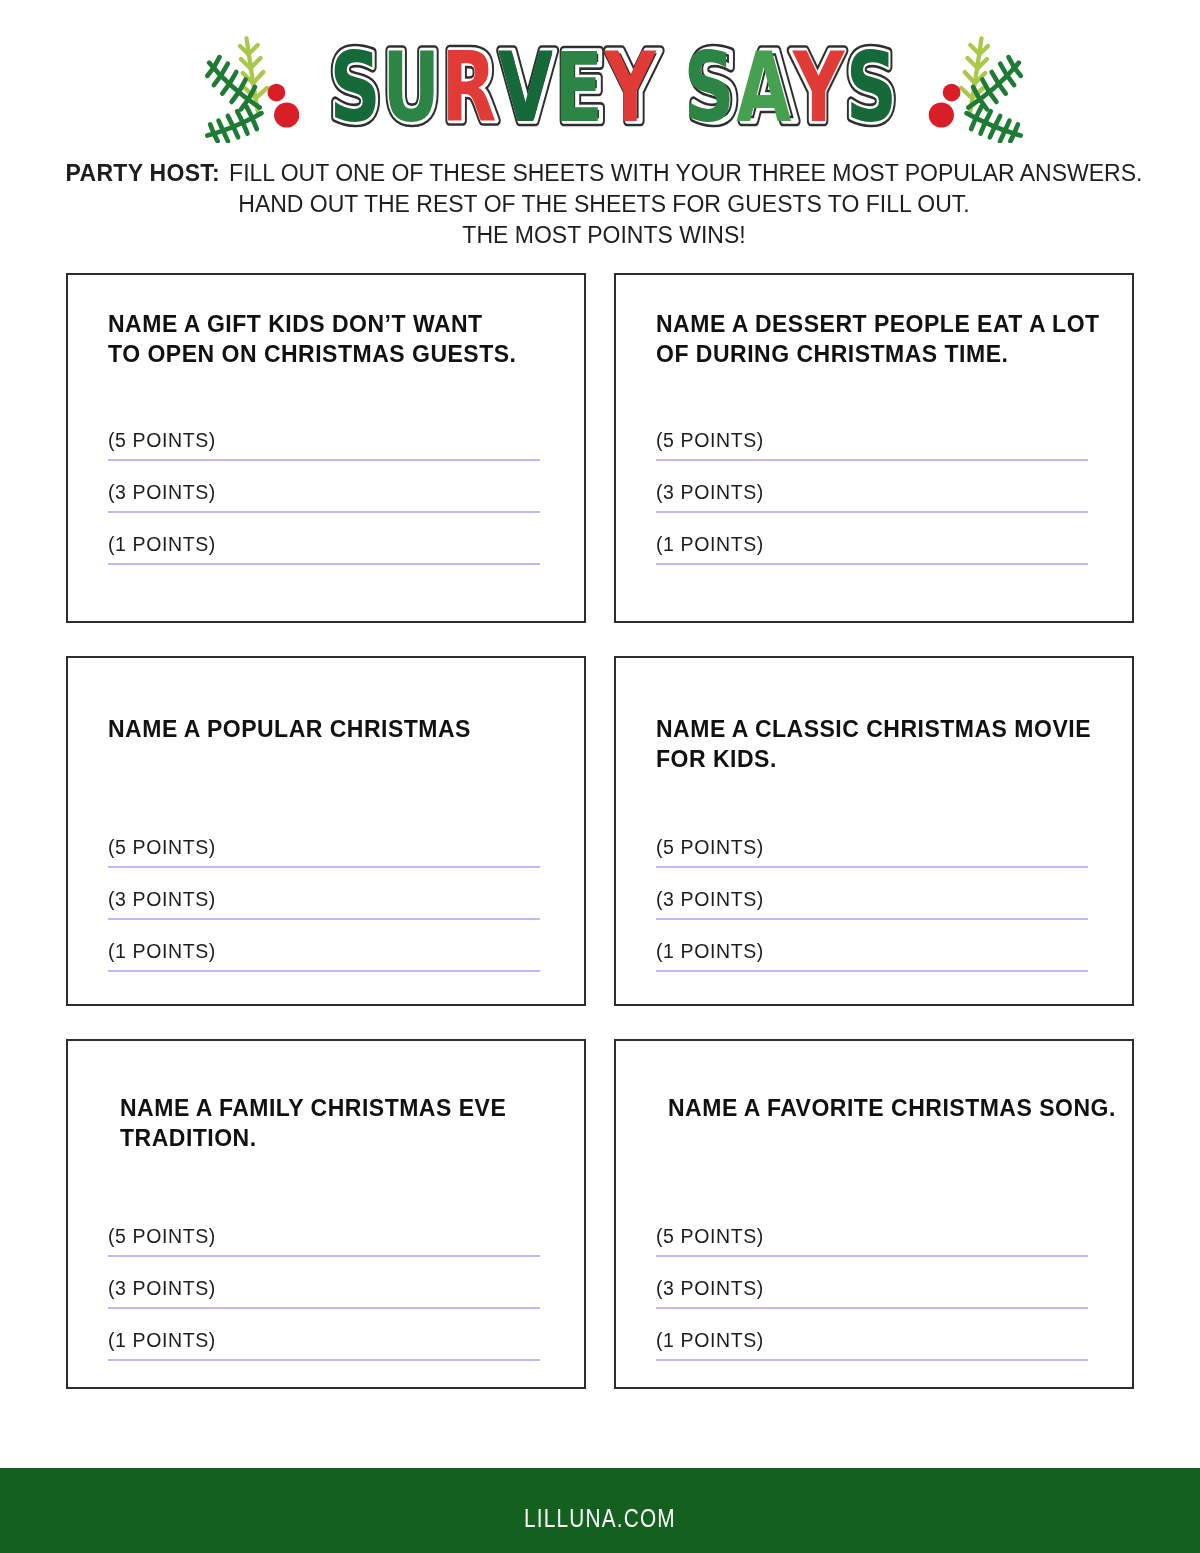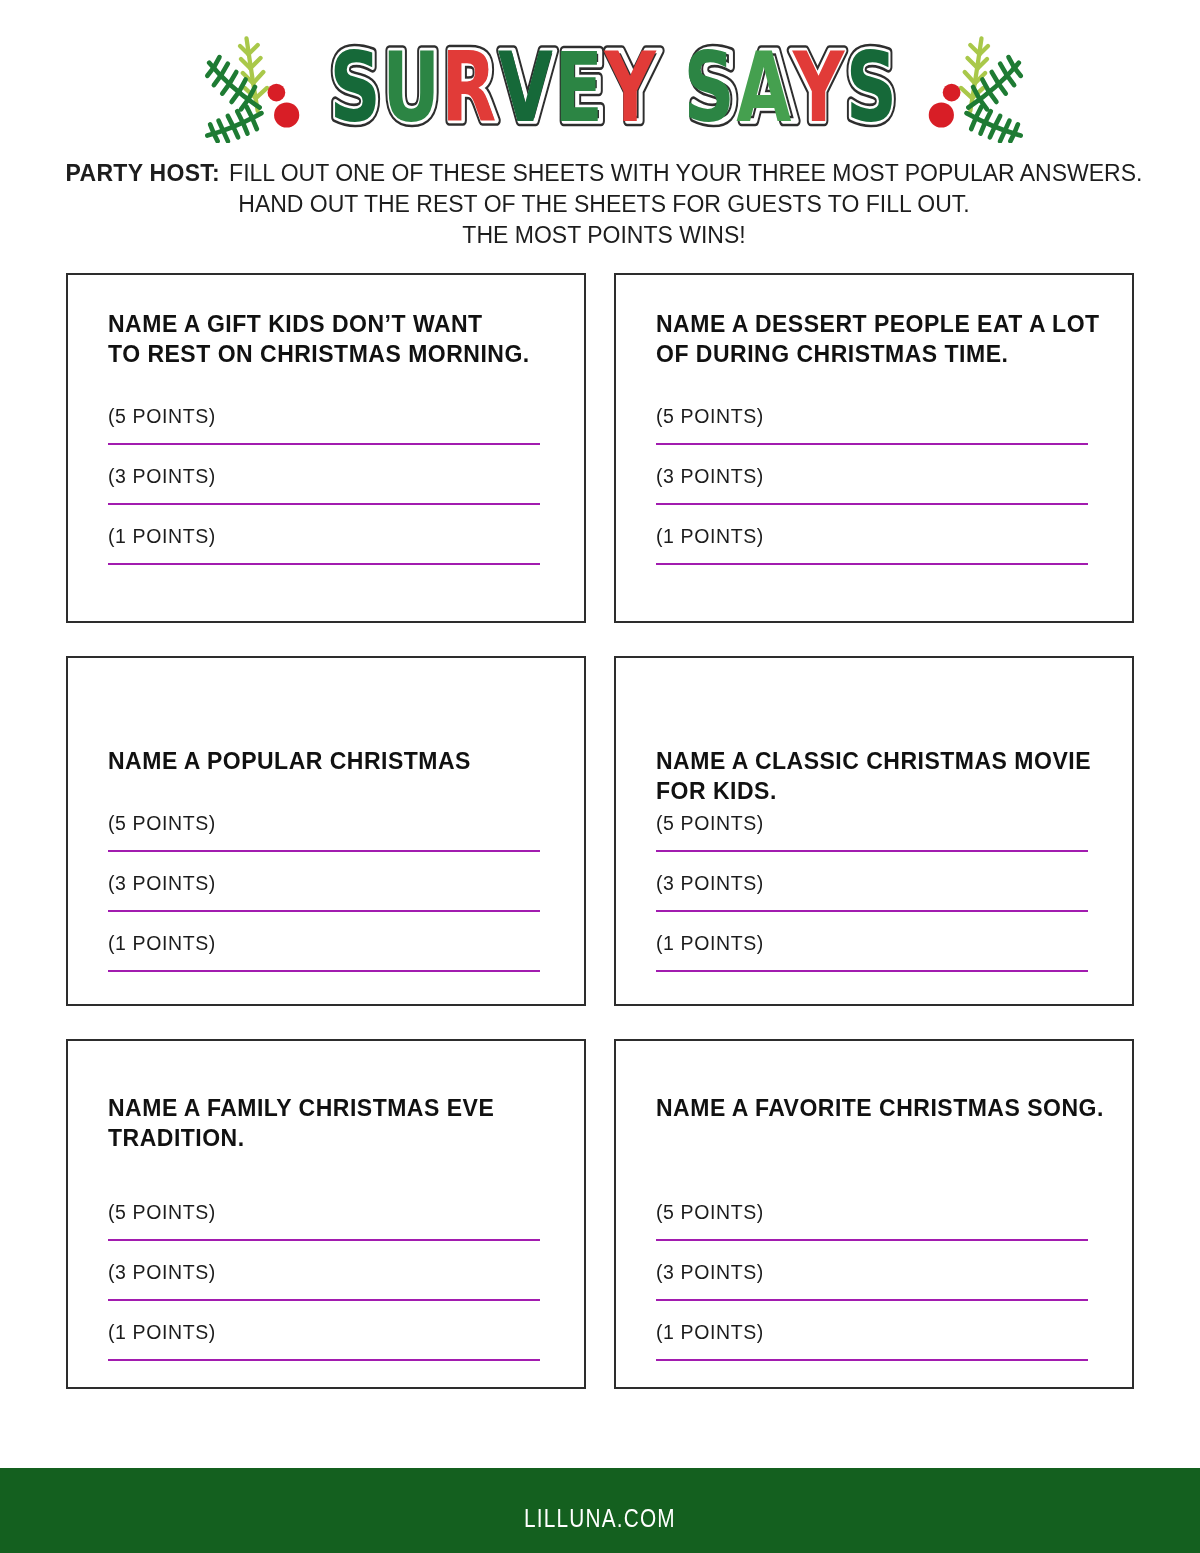--- a/index.html
+++ b/index.html
@@ -67,30 +67,30 @@
   .question {
     font-weight: bold;
     font-size: 23px;
     letter-spacing: 0.5px;
     line-height: 30px;
     color: #111111;
   }
   .qline { display: block; white-space: nowrap; }
   .card.center .question { text-align: center; }
   .card.row1 .question { margin-top: 34px; }
-  .card.row2 .question { margin-top: 88px; }
-  .card.row3 .question { margin-top: 52px; }
+  .card.row2 .question { margin-top: 56px; }
+  .card.row3 .question { margin-top: 52px; margin-left: 12px; }
 
   .blanks { margin-top: auto; }
   .card.row1 .blanks { margin-bottom: 56px; }
   .card.row2 .blanks { margin-bottom: 32px; }
   .card.row3 .blanks { margin-bottom: 26px; }
   .blank {
-    border-bottom: 2px solid #a21caf;
-    padding-bottom: 15px;
+    border-bottom: 2px solid #c4b5fd;
+    padding-bottom: 7px;
   }
   .blank + .blank { margin-top: 20px; }
   .blank-label {
     font-size: 19.5px;
     letter-spacing: 0.6px;
     font-weight: 400;
     color: #1c1c1c;
   }
 
   
@@ -219,21 +219,21 @@
     <span class="instr-bold">PARTY HOST:</span><span>FILL OUT ONE OF THESE SHEETS WITH YOUR THREE MOST POPULAR ANSWERS.</span>
   </div>
   <div class="instr-line">HAND OUT THE REST OF THE SHEETS FOR GUESTS TO FILL OUT.</div>
   <div class="instr-line">THE MOST POINTS WINS!</div>
 </div>
 
 <div class="grid">
     <section class="card row1">
     <div class="question">
         <span class="qline">NAME A GIFT KIDS DON’T WANT</span>
-        <span class="qline">TO REST ON CHRISTMAS MORNING.</span>
+        <span class="qline">TO OPEN ON CHRISTMAS GUESTS.</span>
       </div>
     <div class="blanks">
       <div class="blank">
         <span class="blank-label">(5 POINTS)</span>
       </div>
       <div class="blank">
         <span class="blank-label">(3 POINTS)</span>
       </div>
       <div class="blank">
         <span class="blank-label">(1 POINTS)</span>

